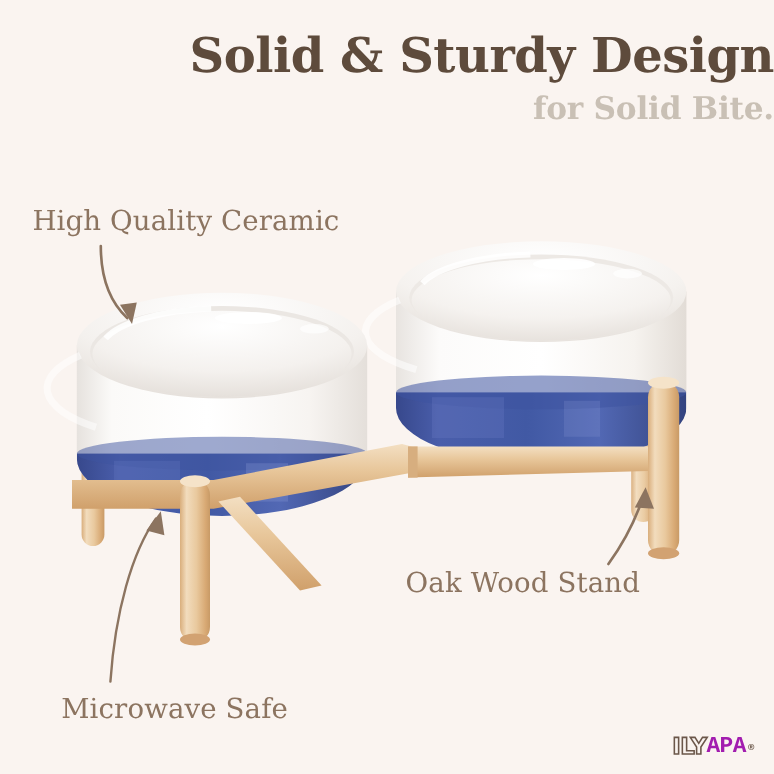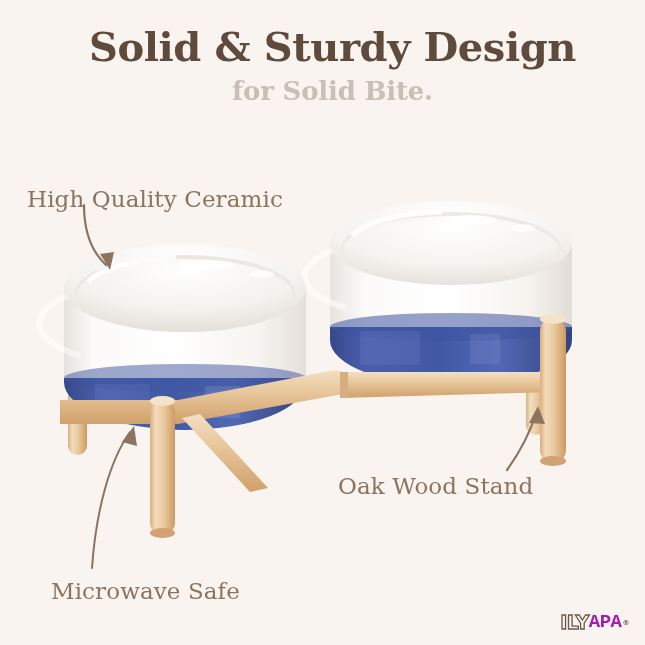--- a/index.html
+++ b/index.html
@@ -6,21 +6,21 @@
   html,body { width:645px; height:645px; }
   body {
     background:#FAF4F0;
     font-family:"Liberation Sans", sans-serif;
     overflow:hidden;
     position:relative;
   }
   #stage { position:absolute; inset:0; width:645px; height:645px; }
 
   
-  .headline-wrap { position:absolute; top:26px; left:0; width:645px; text-align:center;padding-left:20px; }
+  .headline-wrap { position:absolute; top:26px; left:0; width:645px; text-align:right;padding-left:20px; }
   .headline {
     font-family:"DejaVu Serif", serif;
     font-weight:700;
     font-size:40px;
     letter-spacing:-0.4px;
     color:#5E4B3C;
     line-height:1.06;
     white-space:nowrap;
   }
   .subhead {
@@ -35,21 +35,21 @@
   
   .callout {
     position:absolute;
     font-family:"DejaVu Serif", serif;
     font-weight:400;
     color:#8C7460;
     font-size:23px;
     letter-spacing:0.1px;
     white-space:nowrap;
   }
-  #label-ceramic   { left:27px;  top:186px; }
+  #label-ceramic   { left:27px;  top:172px; }
   #label-oak       { left:338px; top:473px;text-align:right; }
   #label-microwave { left:51px;  top:578px; }
 
   
   #product { position:absolute; left:0; top:0; width:645px; height:645px; }
 
   
   #logo {
     position:absolute; right:16px; bottom:13px;
     display:flex; align-items:center;

